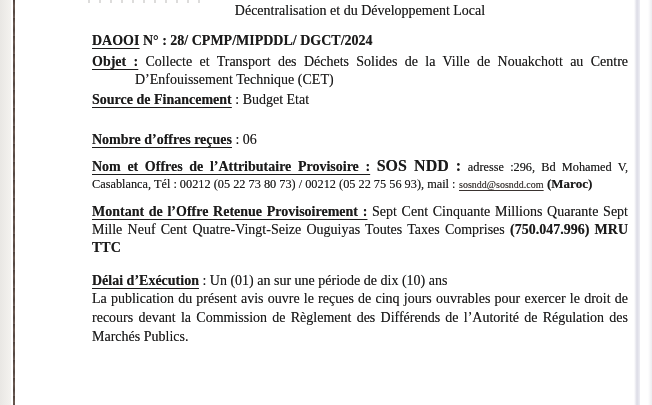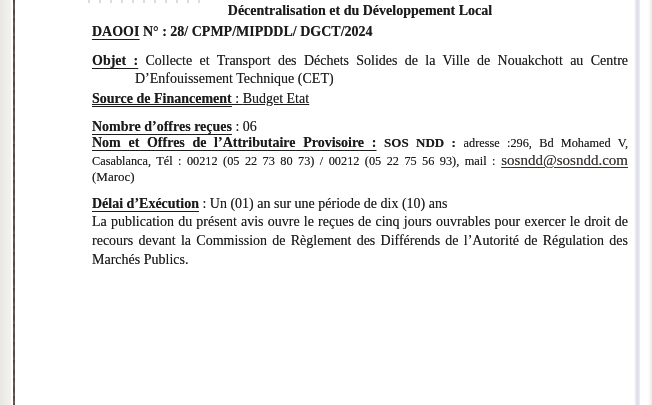--- a/index.html
+++ b/index.html
@@ -43,33 +43,33 @@
     font-size: 14px;
     text-shadow: 0 0 0.5px rgba(30,25,25,0.55);
   }
   .row { line-height: 16px; }
   .lbl {
     font-weight: bold;
     text-decoration: underline;
     text-decoration-thickness: 1.3px;
     text-underline-offset: 2.5px;
   }
-  .header-line  { text-align: center; margin-bottom: 5px; font-weight: bold; }
-  .dao-line     { font-weight: bold; margin-bottom: 12px; }
+  .header-line  { text-align: center; margin-bottom: 14px; }
+  .dao-line     { font-weight: bold; margin-bottom: 4px; }
   .objet-line   { line-height: 18px; margin-bottom: 3px;
                   padding-left: 43px; text-indent: -43px; text-align: justify; }
-  .source-line  { margin-bottom: 12px; text-decoration: underline; }
-  .nombre-line  { }
+  .source-line  { margin-bottom: 24px; }
+  .nombre-line  { margin-bottom: 10px; }
   .date-line    { margin-bottom: 8px; }
   .attr-block   { line-height: 16.5px; margin-bottom: 10px; text-align: justify; }
-  .attr-name    { font-weight: bold; font-size: 13px; }
+  .attr-name    { font-weight: bold; font-size: 16px; }
   .attr-small   { font-size: 12.3px; }
-  .attr-email   { font-size: 15px; color: #3a3330;
+  .attr-email   { font-size: 10px; color: #3a3330;
                   text-decoration: underline; text-underline-offset: 2px; }
-  .attr-country { font-weight: normal; font-size: 13px; }
+  .attr-country { font-weight: bold; font-size: 13px; }
   .montant-block{ line-height: 18px; margin-bottom: 16px; text-align: justify; }
   .amount-bold  { font-weight: bold; }
   .delai-line   { }
   .footer-para  { line-height: 19px; text-align: justify; }
 </style>
 </head>
 <body>
 
 <div class="scan-left-strip"></div>
 <div class="scan-left-line"></div>
@@ -85,18 +85,19 @@
 
   <div class="objet-line"><span class="lbl">Objet :</span> <span>Collecte et Transport des Déchets Solides de la Ville de Nouakchott au Centre D’Enfouissement Technique (CET)</span></div>
 
   <div class="row source-line"><span class="lbl">Source de Financement</span><span> : </span><span>Budget Etat</span></div>
 
   <div class="row nombre-line"><span class="lbl">Nombre d’offres reçues</span><span> : </span><span>06</span></div>
 
 
   <div class="attr-block"><span class="lbl">Nom et Offres de l’Attributaire Provisoire :</span> <span class="attr-name">SOS NDD :</span> <span class="attr-small">adresse :296, Bd Mohamed V, Casablanca, Tél : 00212 (05 22 73 80 73) / 00212 (05 22 75 56 93), mail :</span> <span class="attr-email">sosndd@sosndd.com</span> <span class="attr-country">(Maroc)</span></div>
 
+  <div class="montant-block"><span class="lbl">Montant de l’Offre Retenue Provisoirement :</span> <span>Sept Cent Cinquante Millions Quarante Sept Mille Neuf Cent Quatre-Vingt-Seize Ouguiyas Toutes Taxes Comprises</span> <span class="amount-bold">(750.047.996) MRU TTC</span></div>
 
   <div class="row delai-line"><span class="lbl">Délai d’Exécution</span><span> : </span><span>Un (01) an sur une période de dix (10) ans</span></div>
 
   <div class="footer-para">La publication du présent avis ouvre le reçues de cinq jours ouvrables pour exercer le droit de recours devant la Commission de Règlement des Différends de l’Autorité de Régulation des Marchés Publics.</div>
 
 </div>
 
 </body></html>

